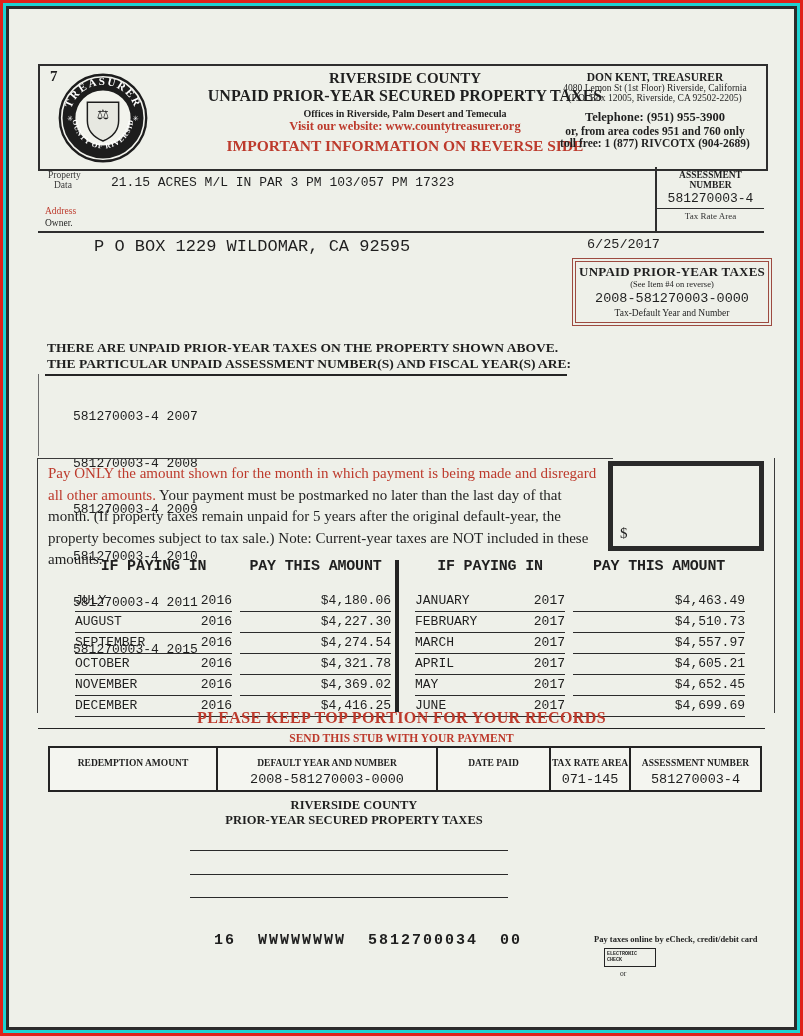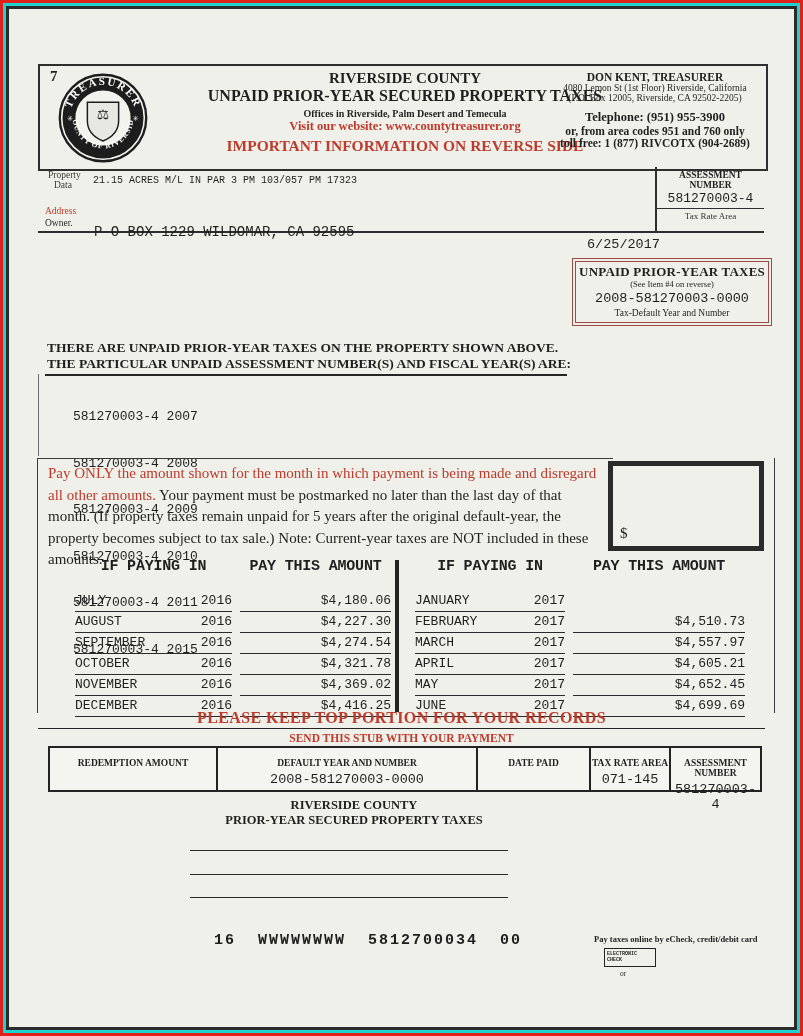--- a/index.html
+++ b/index.html
@@ -34,25 +34,25 @@
   .hr-alt { font-size:11.5px; }
 
   
   .vline-assess { left:646px; top:158px; height:66px; border-left:2px solid #2e2e2e; }
   .assessblk { left:648px; top:161px; width:107px; }
   .assess-label { font-size:9.5px; }
   .assess-num { font-size:13px; margin-top:1px; }
   .assess-div { border-top:1.5px solid #2e2e2e; margin-top:2px; }
   .assess-tra { font-size:9px; margin-top:2px; color:#333; }
   .proplabel { left:39px; top:161px; font-size:9.5px; color:#3a3a3a; line-height:10px; }
-  .propdata { left:84px; top:166px; font-size:10px; }
+  .propdata { left:102px; top:166px; font-size:13px; }
   .addrlabel { left:36px; top:197px; font-size:9.5px; }
   .ownerlabel { left:36px; top:209px; font-size:9.5px; }
   .band-hline { left:29px; top:222px; width:726px; border-top:2px solid #2e2e2e; }
-  .mailing { left:85px; top:215px; font-size:14px; }
+  .mailing { left:85px; top:228px; font-size:17px; }
   .maildate { left:578px; top:228px; font-size:13.5px; }
 
   
   .unpaidbox { left:563px; top:249px; width:192px; height:58px; border:4px double #9d4a40;
                text-align:center; padding-top:2px; background:#eef0e9; }
   .ub-title { font-size:13px; letter-spacing:0.2px; }
   .ub-sub { font-size:8.5px; margin-top:-1px; }
   .ub-num { font-size:13.5px; margin-top:2px; }
   .ub-cap { font-size:9.5px; margin-top:2px; }
 
@@ -259,20 +259,21 @@
     <div class="thead sans b">
       <div class="g1">IF PAYING IN</div>
       <div class="g2">PAY THIS AMOUNT</div>
     </div>
     <div class="tbody mono">
       <div class="trow">
               <div class="g1">
                 <span>JANUARY</span>
                 <span>2017</span>
               </div>
+              <div class="g2">$4,463.49</div>
             </div>
       <div class="trow">
               <div class="g1">
                 <span>FEBRUARY</span>
                 <span>2017</span>
               </div>
               <div class="g2">$4,510.73</div>
             </div>
       <div class="trow">
               <div class="g1">
@@ -307,21 +308,21 @@
 
   <div class="abs keeptop serif b red ctr">PLEASE KEEP TOP PORTION FOR YOUR RECORDS</div>
   <div class="abs full-hline"></div>
   <div class="abs sendstub serif b red ctr">SEND THIS STUB WITH YOUR PAYMENT</div>
 
   <div class="abs stubtable">
     <div class="stubcol" style="width:166px">
       <div class="sc-label serif b">REDEMPTION AMOUNT</div>
       <div class="sc-value mono"></div>
     </div>
-    <div class="stubcol" style="width:260px">
+    <div class="stubcol" style="width:220px">
       <div class="sc-label serif b">DEFAULT YEAR AND NUMBER</div>
       <div class="sc-value mono">2008-581270003-0000</div>
     </div>
     <div class="stubcol" style="width:113px">
       <div class="sc-label serif b">DATE PAID</div>
       <div class="sc-value mono"></div>
     </div>
     <div class="stubcol" style="width:80px">
       <div class="sc-label serif b">TAX RATE AREA</div>
       <div class="sc-value mono">071-145</div>

